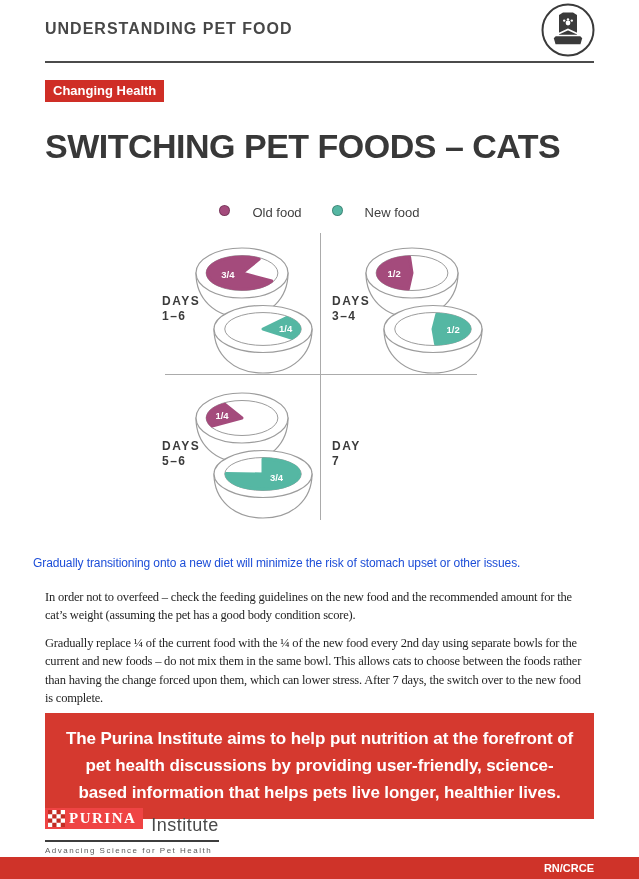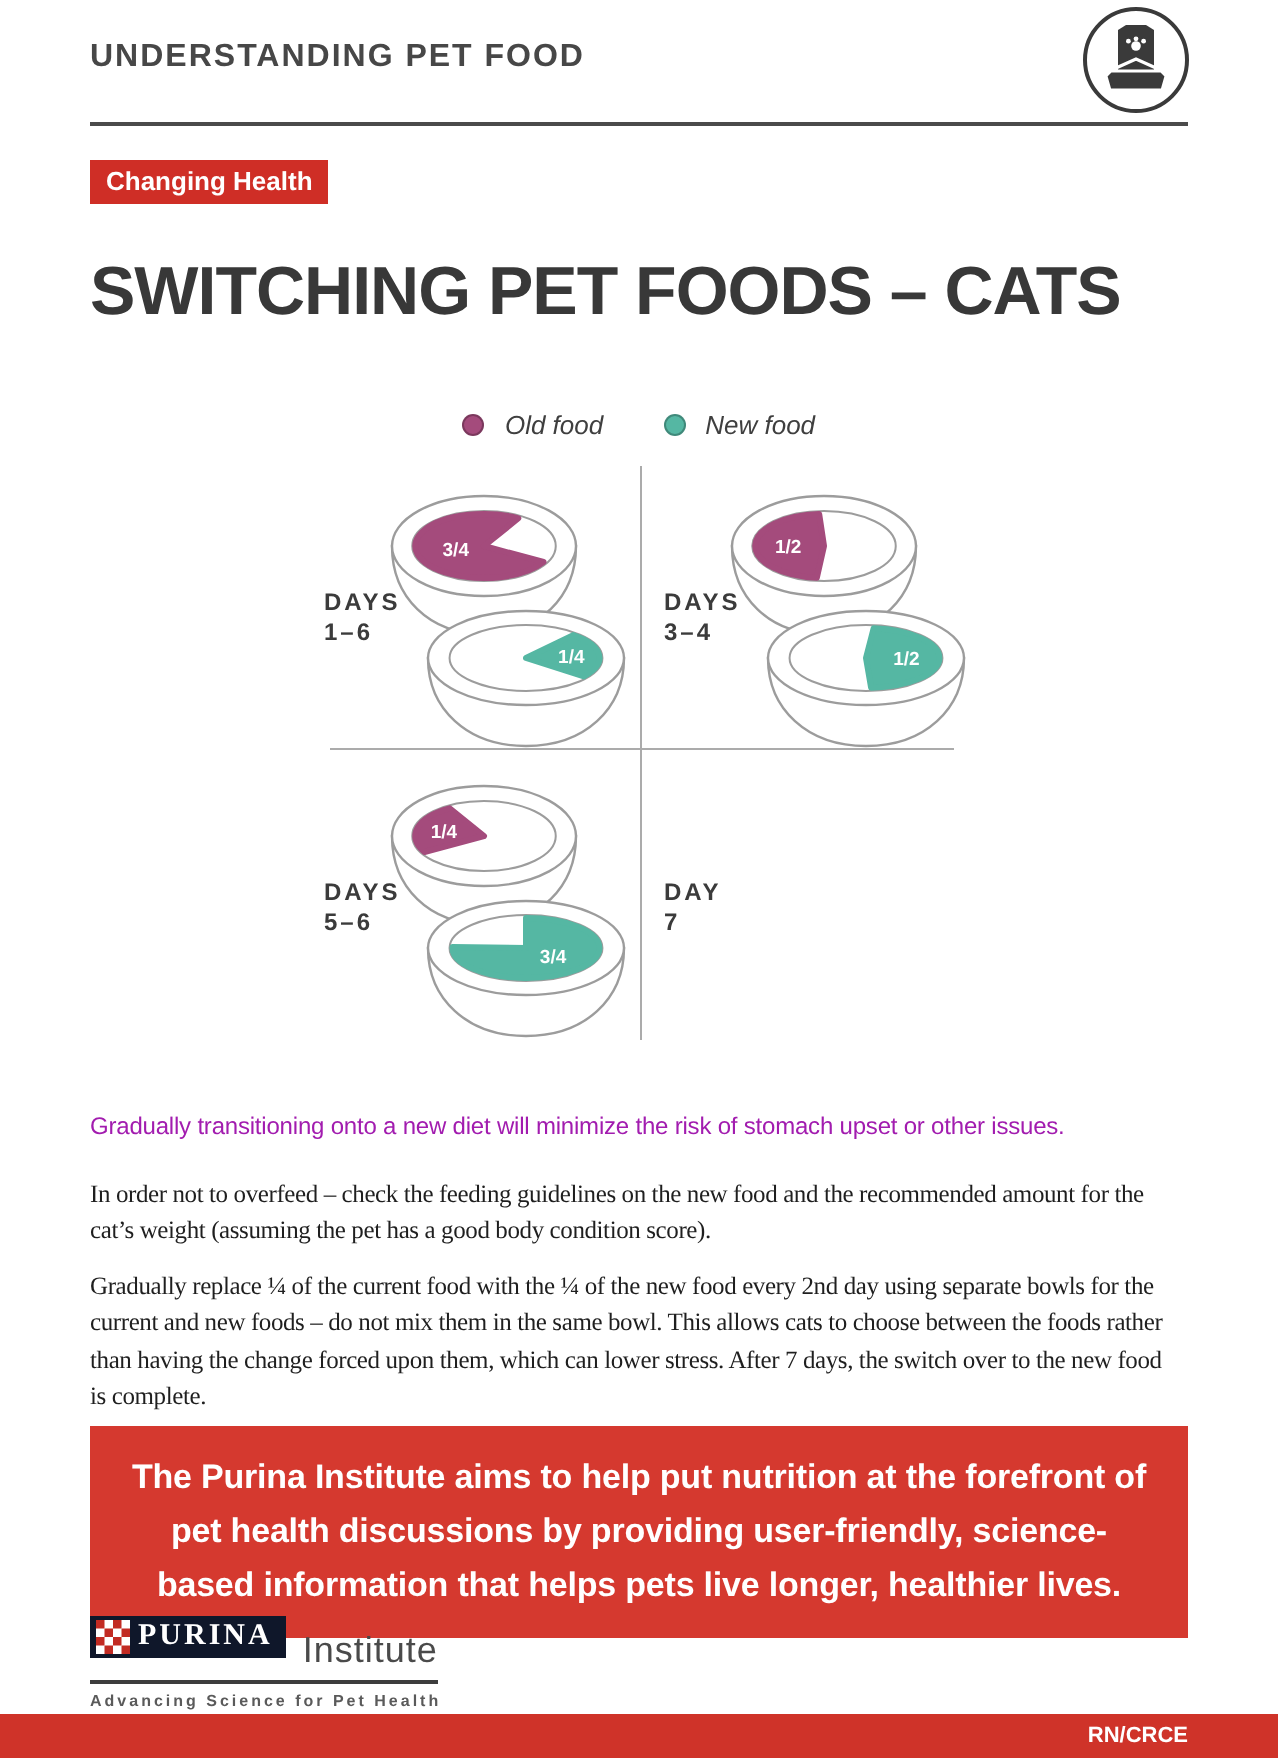--- a/index.html
+++ b/index.html
@@ -32,21 +32,21 @@
     left: 45px; top: 127px;
     font-size: 34px; font-weight: 700;
     letter-spacing: -0.5px; color: #383838;
     white-space: nowrap;
   }
 
   .legend {
     left: 0; top: 205px; width: 639px;
     display: flex; justify-content: center; gap: 30px;
   }
-  .legend-item { display: flex; align-items: center; gap: 10px; font-style: italic; }
+  .legend-item { display: flex; align-items: flex-start; gap: 22px; }
   .legend-dot {
     width: 11px; height: 11px; border-radius: 50%;
     border: 1.5px solid rgba(0,0,0,0.25);
   }
   .legend-label { font-size: 13px; color: #3f3f3f; }
 
   .diagram { left: 0; top: 228px; width: 639px; height: 295px; }
   .grid-vline { left: 320px; top: 5px; width: 1px; height: 287px; background: #ababab; }
   .grid-hline { left: 165px; top: 146px; width: 312px; height: 1px; background: #ababab; }
   .quadrant { position: absolute; width: 160px; height: 143px; }
@@ -55,23 +55,23 @@
   .q3 { left: 160px; top: 147px; }
   .q4 { left: 330px; top: 147px; }
   .day-label {
     position: absolute; left: 2px; top: 64px;
     font-size: 12px; font-weight: 700; color: #3b3b3b;
     letter-spacing: 1.5px; line-height: 15px;
   }
   .bowls { position: absolute; left: 24px; top: 12px; }
 
   .highlight {
-    left: 45px; top: 556px; width: 560px;
+    left: 33px; top: 556px; width: 560px;
     font-size: 12px; letter-spacing: -0.1px;
-    color: #a21caf; white-space: nowrap;
+    color: #1d4ed8; white-space: nowrap;
   }
   .bodycopy {
     left: 45px; top: 588px; width: 545px;
     font-family: "Liberation Serif", serif;
     font-size: 12.5px; letter-spacing: -0.2px;
     line-height: 1.47; color: #1f1f1f;
   }
   .bodycopy p { margin-bottom: 9px; }
 
   .info-box {
@@ -79,35 +79,35 @@
     background: #d5392f; color: #fff;
     font-size: 17px; font-weight: 700; letter-spacing: -0.1px;
     line-height: 1.6; text-align: center;
     padding: 12px 20px;
   }
 
   .footer-logo { left: 45px; top: 800px; }
   .logo-row { display: flex; align-items: center; }
   .purina-box {
     display: inline-flex; align-items: center;
-    background: #0f172a; padding: 2px 7px 2px 3px; height: 21px;
+    background: #ef4444; padding: 2px 7px 2px 3px; height: 21px;
   }
   .purina-word {
     font-family: "Liberation Serif", serif;
     font-weight: 700; color: #fff; font-size: 15px;
     letter-spacing: 1.5px; margin-left: 4px;
   }
   .institute-word {
     font-size: 18px; color: #4a4a4a; margin-left: 8px;
     letter-spacing: 0.5px; font-weight: 400; margin-top: 15px;
   }
   .footer-rule { width: 174px; height: 2px; background: #3d3d3d; margin-top: 4px; }
   .tagline {
-    margin-top: 4px; font-size: 8px; font-weight: 700;
-    letter-spacing: 1.5px; color: #5a5a5a; text-align: center;
+    margin-top: 4px; font-size: 8px; font-weight: 400;
+    letter-spacing: 1.5px; color: #5a5a5a;
   }
 
   .bottom-bar {
     left: 0; top: 857px; width: 639px; height: 22px;
     background: #cf3329;
   }
   .bottom-bar-code {
     position: absolute; right: 45px; top: 0;
     line-height: 22px; color: #fff;
     font-size: 11px; font-weight: 700;

